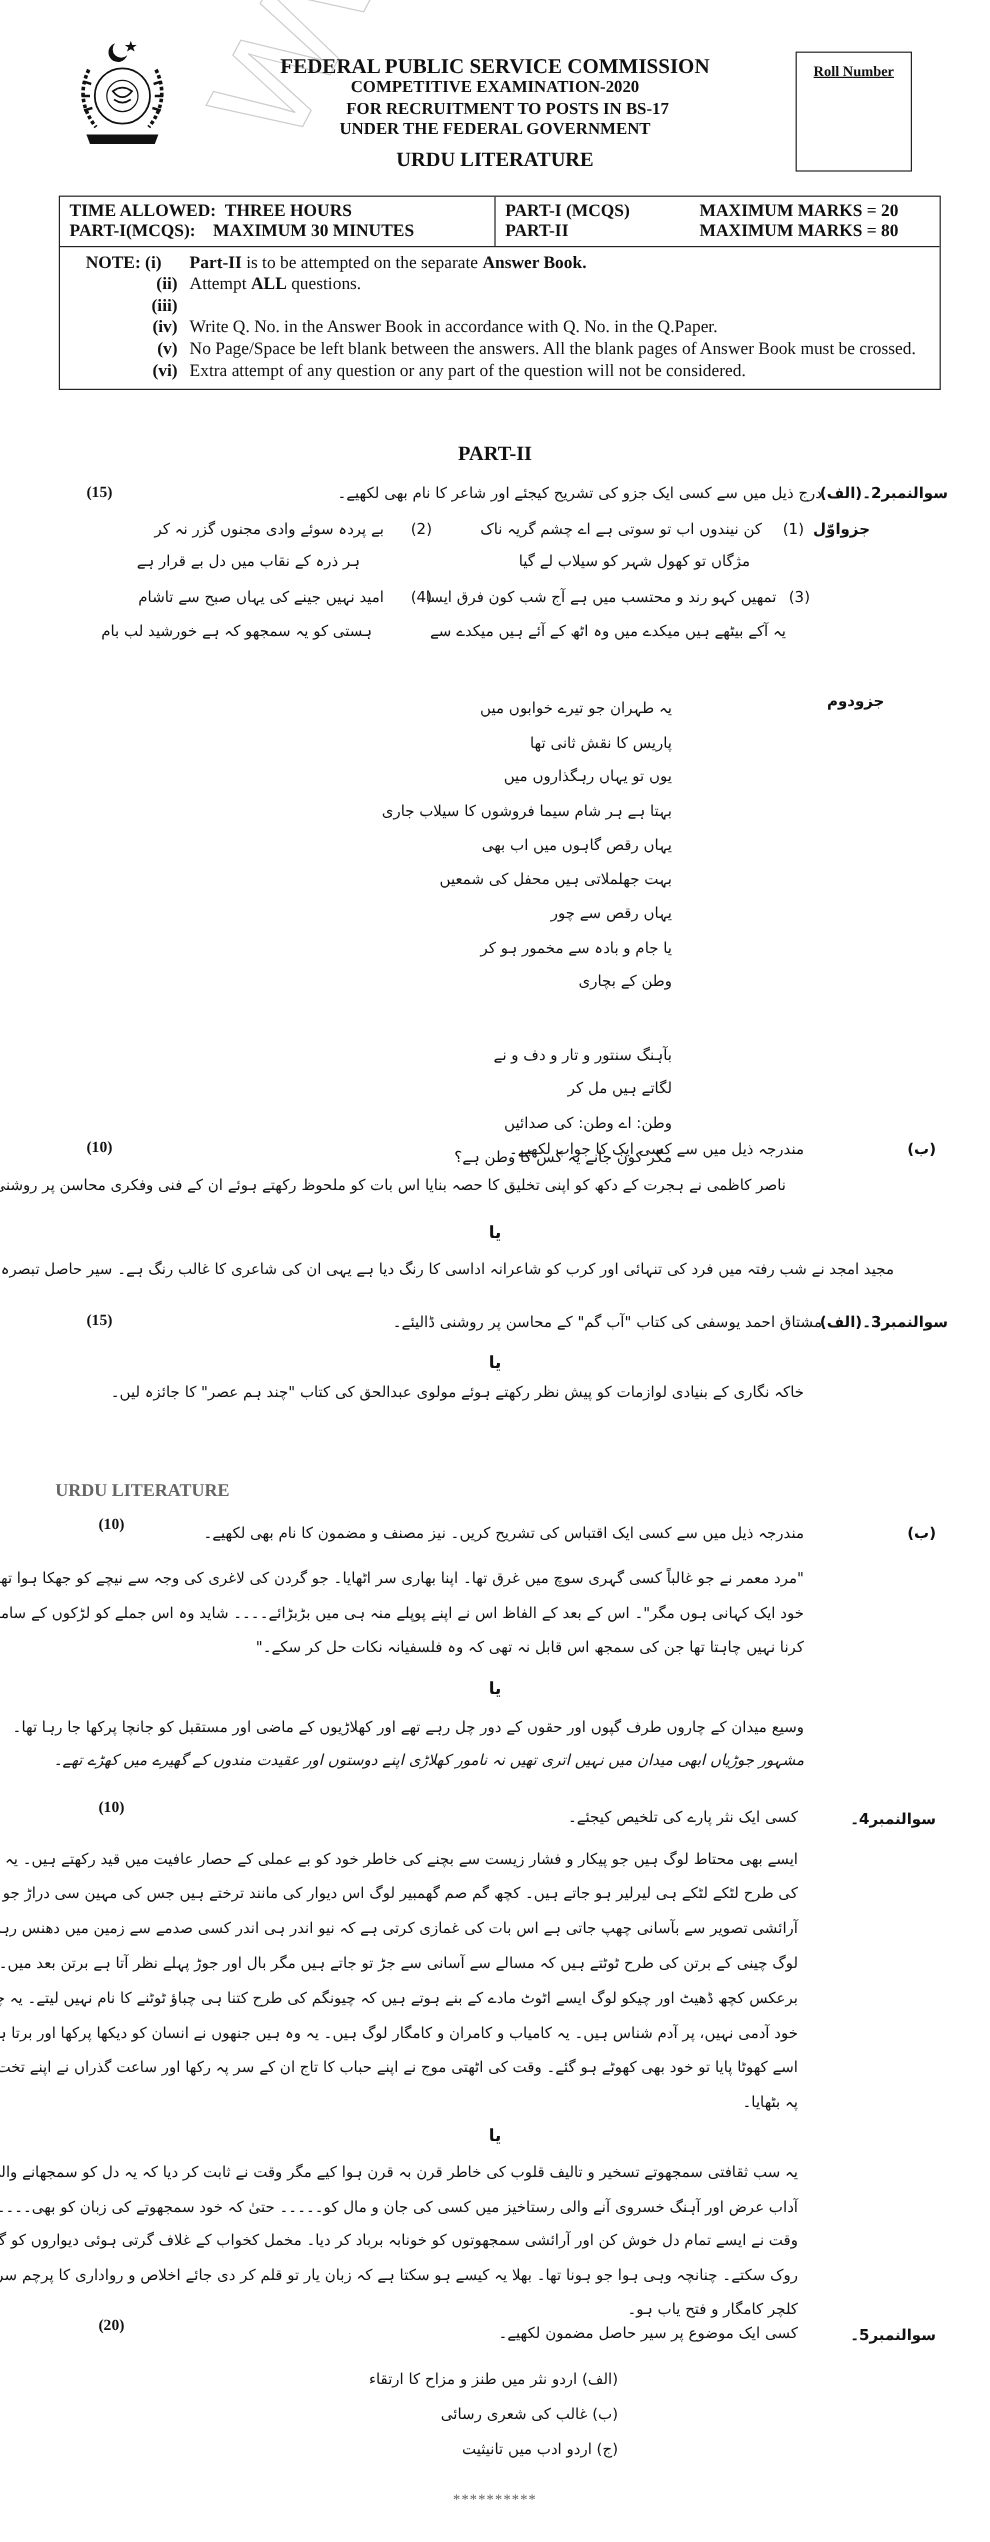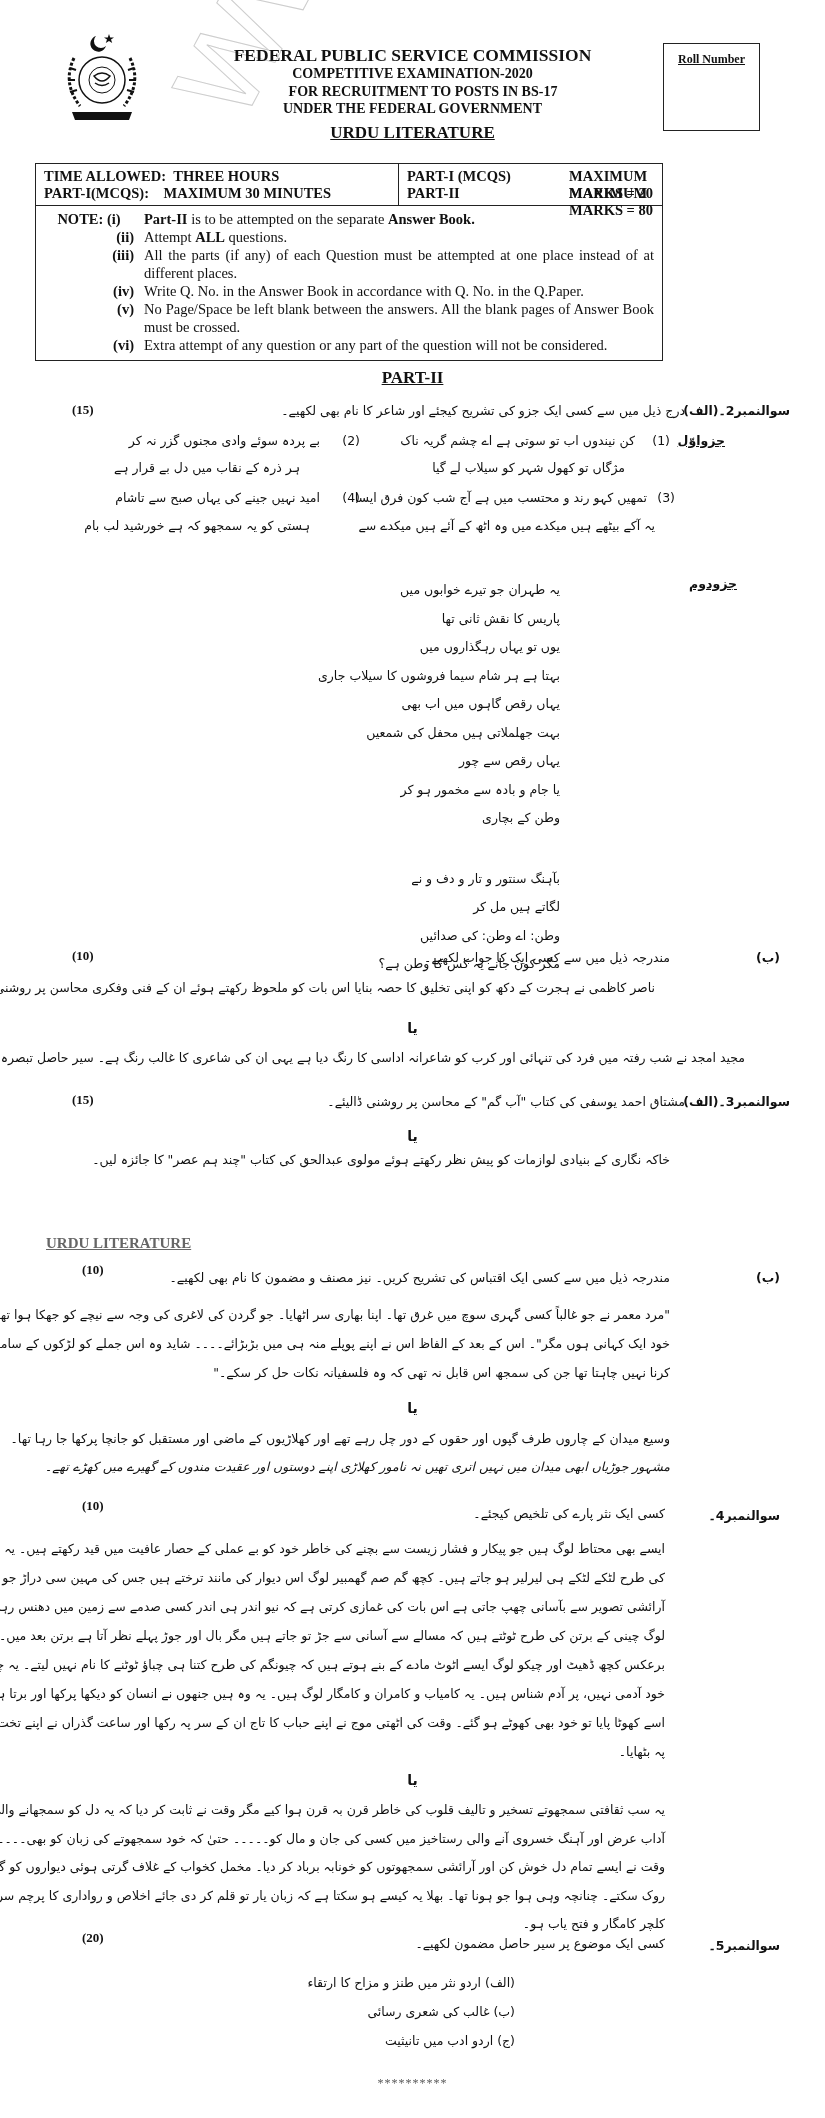--- a/index.html
+++ b/index.html
@@ -4,35 +4,35 @@
 <style>
   * { box-sizing: border-box; margin: 0; padding: 0; }
   html, body { width: 825px; height: 2118px; background: #ffffff; }
   body { position: relative; font-family: "Liberation Serif", "DejaVu Serif", serif; color: #111; overflow: hidden; }
   .abs { position: absolute; }
   .urdu { font-family: "DejaVu Sans", "Liberation Sans", sans-serif; direction: rtl; font-size: 12.5px; color: #111; white-space: nowrap; }
   .bold { font-weight: bold; }
   .center { text-align: center; }
   .hdr-line { position: absolute; left: 0; width: 825px; text-align: center; font-weight: bold; }
   #logo { left: 52px; top: 28px; width: 100px; height: 100px; }
-  #roll-box { left: 663px; top: 43px; width: 97px; height: 88px; border: 1.5px solid #222; }
+  #roll-box { left: 663px; top: 43px; width: 97px; height: 100px; border: 1.5px solid #222; }
   #roll-box span { display: block; text-align: center; margin-top: 8px; font-weight: bold; font-size: 12px; text-decoration: underline; }
-  #info-table { left: 35px; top: 163px; width: 628px; border: 1.5px solid #222; }
+  #info-table { left: 49px; top: 163px; width: 735px; border: 1.5px solid #222; }
   #info-top { display: flex; border-bottom: 1.5px solid #222; height: 42px; }
   #info-left { width: 363px; border-right: 1.5px solid #222; padding: 4px 8px; font-weight: bold; font-size: 14.5px; line-height: 17px; }
   #info-right { flex: 1; padding: 4px 8px; font-weight: bold; font-size: 14.5px; line-height: 17px; position: relative; }
   #info-right .mm { position: absolute; left: 170px; }
   #notes { padding: 4px 8px 6px 8px; font-size: 14.5px; line-height: 18px; }
   .note-row { display: flex; }
   .note-lbl { width: 100px; font-weight: bold; text-align: right; padding-right: 10px; flex: none; }
   .note-row.first .note-lbl { width: 100px; text-align: center; }
   .note-txt { flex: 1; text-align: justify; }
   .marks { font-weight: bold; font-size: 13px; }
   .ya { font-weight: bold; font-size: 14px; }
-  .underline { text-decoration: underline; }
+  .underline { }
   .watermark { position: absolute; left: 120px; top: 60px; font-size: 150px; font-family: "Liberation Sans", sans-serif;
     color: transparent; -webkit-text-stroke: 1px #c8c8c8; transform: rotate(-62deg); transform-origin: left top; white-space: nowrap; pointer-events: none; opacity: .9; }
 </style>
 </head>
 <body>
 
 <div class="watermark">www.ilmkidunya.com</div>
 
 <div id="logo" class="abs">
   <svg width="100" height="100" viewBox="0 0 100 100">
@@ -72,21 +72,20 @@
     <div class="note-row first">
       <div class="note-lbl"><span>NOTE:</span> <span>(i)</span></div>
       <div class="note-txt"><b>Part-II</b> is to be attempted on the separate <b>Answer Book.</b></div>
     </div>
     <div class="note-row">
       <div class="note-lbl">(ii)</div>
       <div class="note-txt">Attempt <b>ALL</b> questions.</div>
     </div>
     <div class="note-row">
       <div class="note-lbl">(iii)</div>
-      <div class="note-txt">All the parts (if any) of each Question must be attempted at one place instead of at different places.</div>
     </div>
     <div class="note-row">
       <div class="note-lbl">(iv)</div>
       <div class="note-txt">Write Q. No. in the Answer Book in accordance with Q. No. in the Q.Paper.</div>
     </div>
     <div class="note-row">
       <div class="note-lbl">(v)</div>
       <div class="note-txt">No Page/Space be left blank between the answers. All the blank pages of Answer Book must be crossed.</div>
     </div>
     <div class="note-row">

